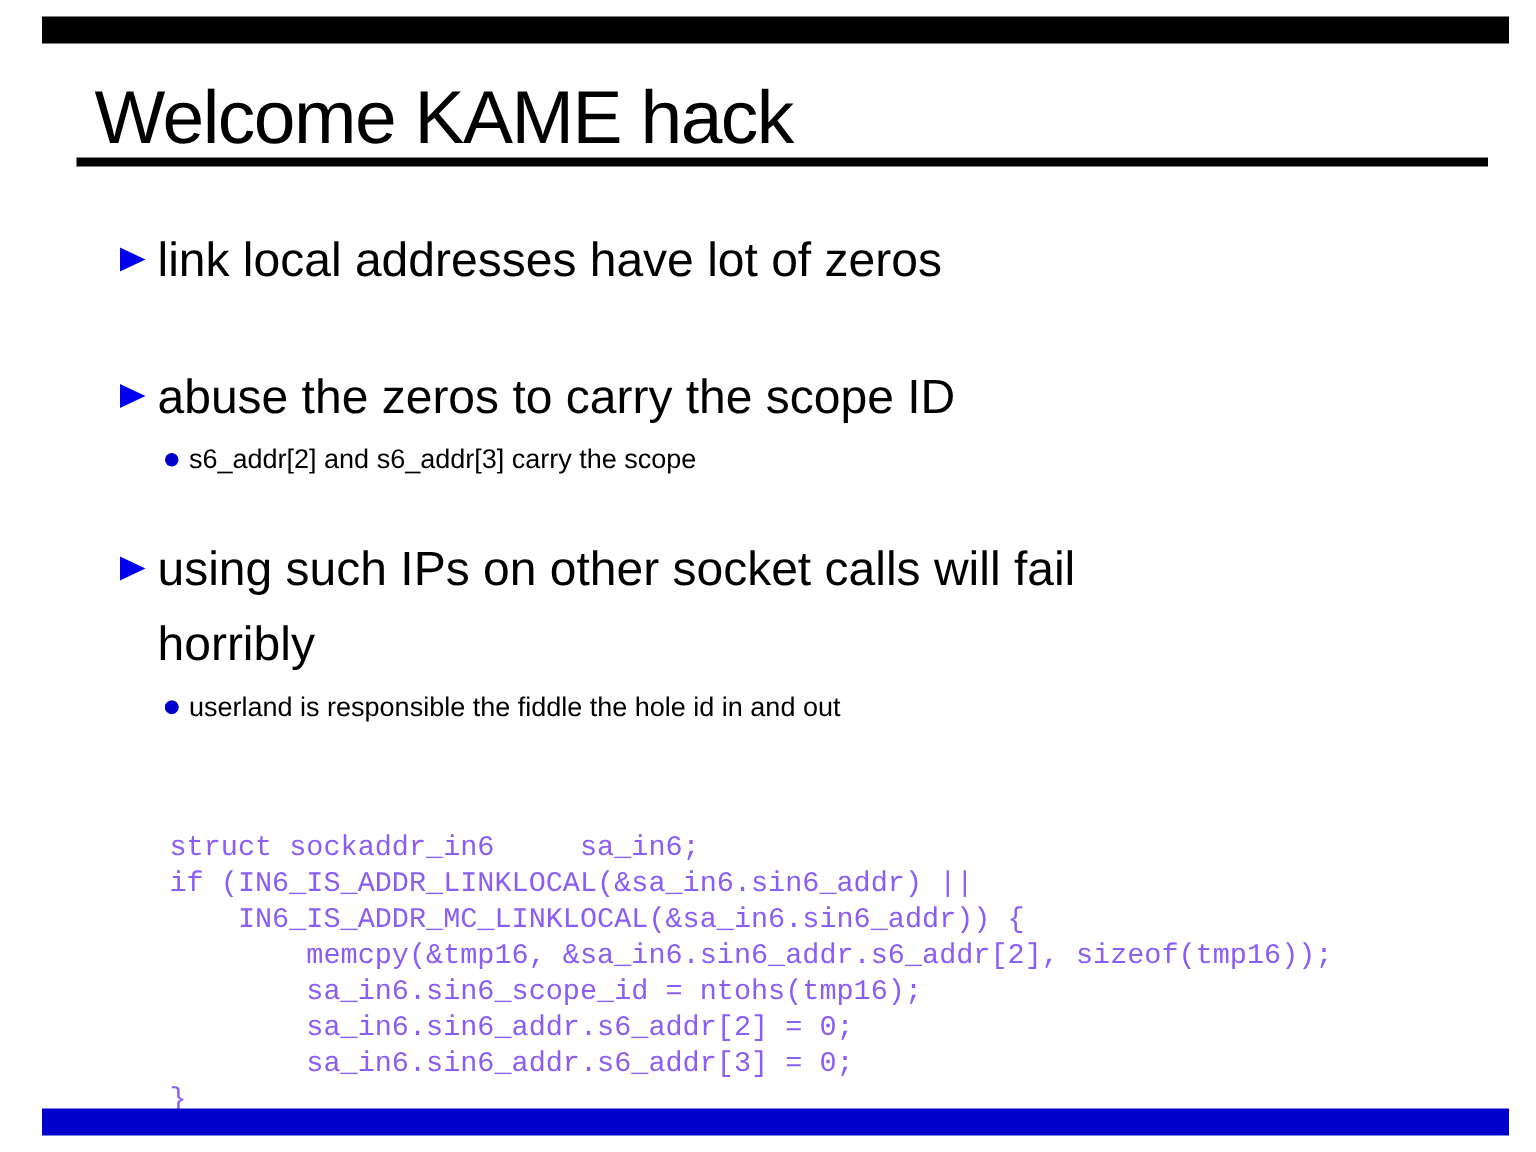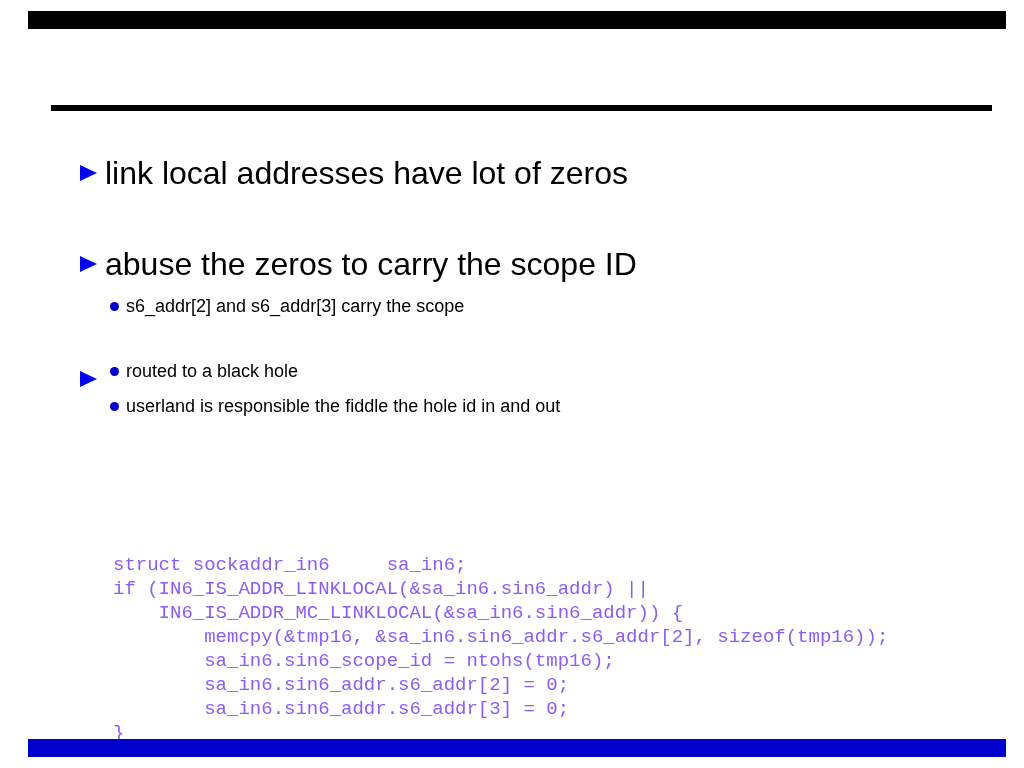--- a/index.html
+++ b/index.html
@@ -81,44 +81,45 @@
   }
   .code-line { white-space: pre; height: 24px; }
 </style>
 </head>
 <body>
 
 <div class="slide">
 
   <div class="topbar" style="background: rgb(0, 0, 0);"></div>
 
+  <h1 class="title">Welcome KAME hack</h1>
   <div class="rule"></div>
 
   <div class="group g1">
     <span class="tri"></span>
     <div class="btext">link local addresses have lot of zeros</div>
   </div>
 
   <div class="group g2">
     <span class="tri"></span>
     <div class="btext">abuse the zeros to carry the scope ID</div>
     <div class="subs">
       <div class="sub">
         <span class="dot"></span>
         <span>s6_addr[2] and s6_addr[3] carry the scope</span>
       </div>
     </div>
   </div>
 
   <div class="group g3">
     <span class="tri"></span>
+    <div class="btext">using such IPs on other socket calls will fail horribly</div>
     <div class="subs">
       <div class="sub">
         <span class="dot"></span>
-        <span>routed to a black hole</span>
       </div>
       <div class="sub">
         <span class="dot"></span>
         <span>userland is responsible the fiddle the hole id in and out</span>
       </div>
     </div>
   </div>
 
   <pre class="code"><div class="code-line">struct sockaddr_in6     sa_in6;</div><div class="code-line">if (IN6_IS_ADDR_LINKLOCAL(&amp;sa_in6.sin6_addr) ||</div><div class="code-line">    IN6_IS_ADDR_MC_LINKLOCAL(&amp;sa_in6.sin6_addr)) {</div><div class="code-line">        memcpy(&amp;tmp16, &amp;sa_in6.sin6_addr.s6_addr[2], sizeof(tmp16));</div><div class="code-line">        sa_in6.sin6_scope_id = ntohs(tmp16);</div><div class="code-line">        sa_in6.sin6_addr.s6_addr[2] = 0;</div><div class="code-line">        sa_in6.sin6_addr.s6_addr[3] = 0;</div><div class="code-line">}</div></pre>
 

